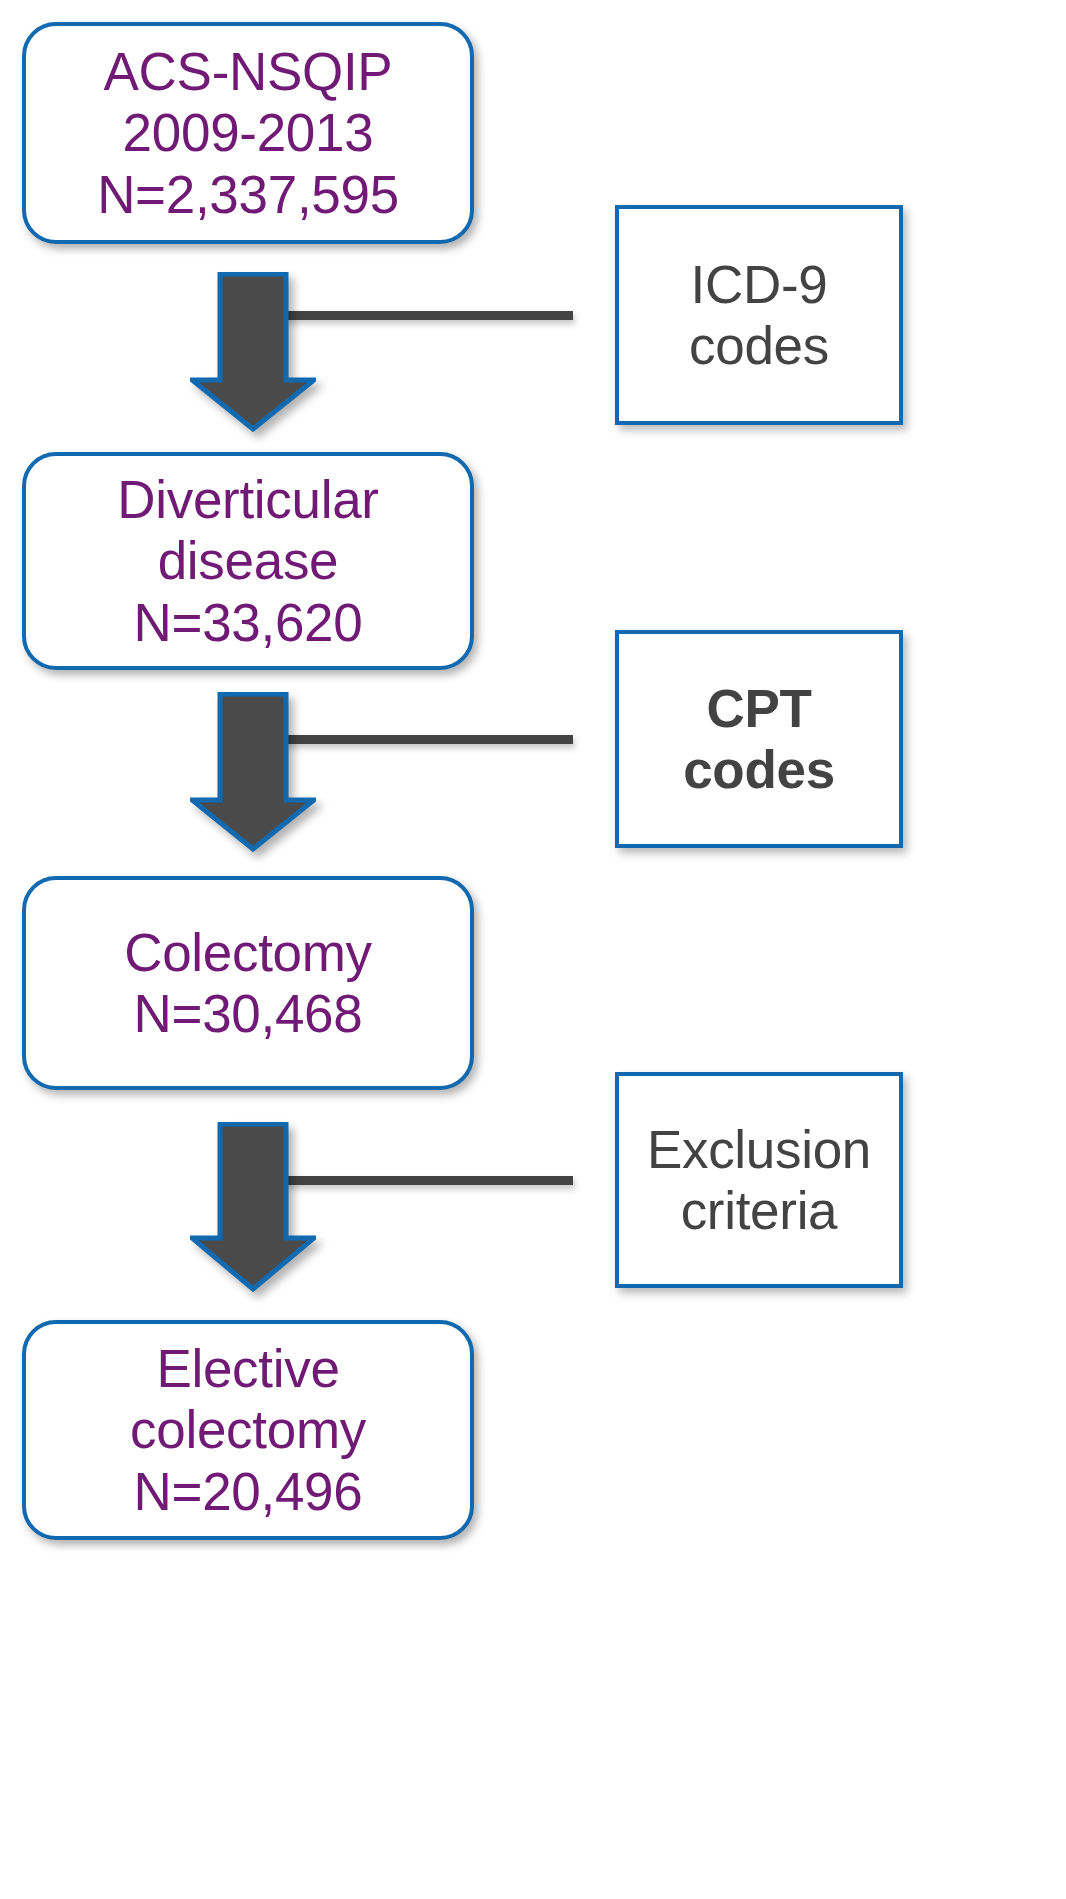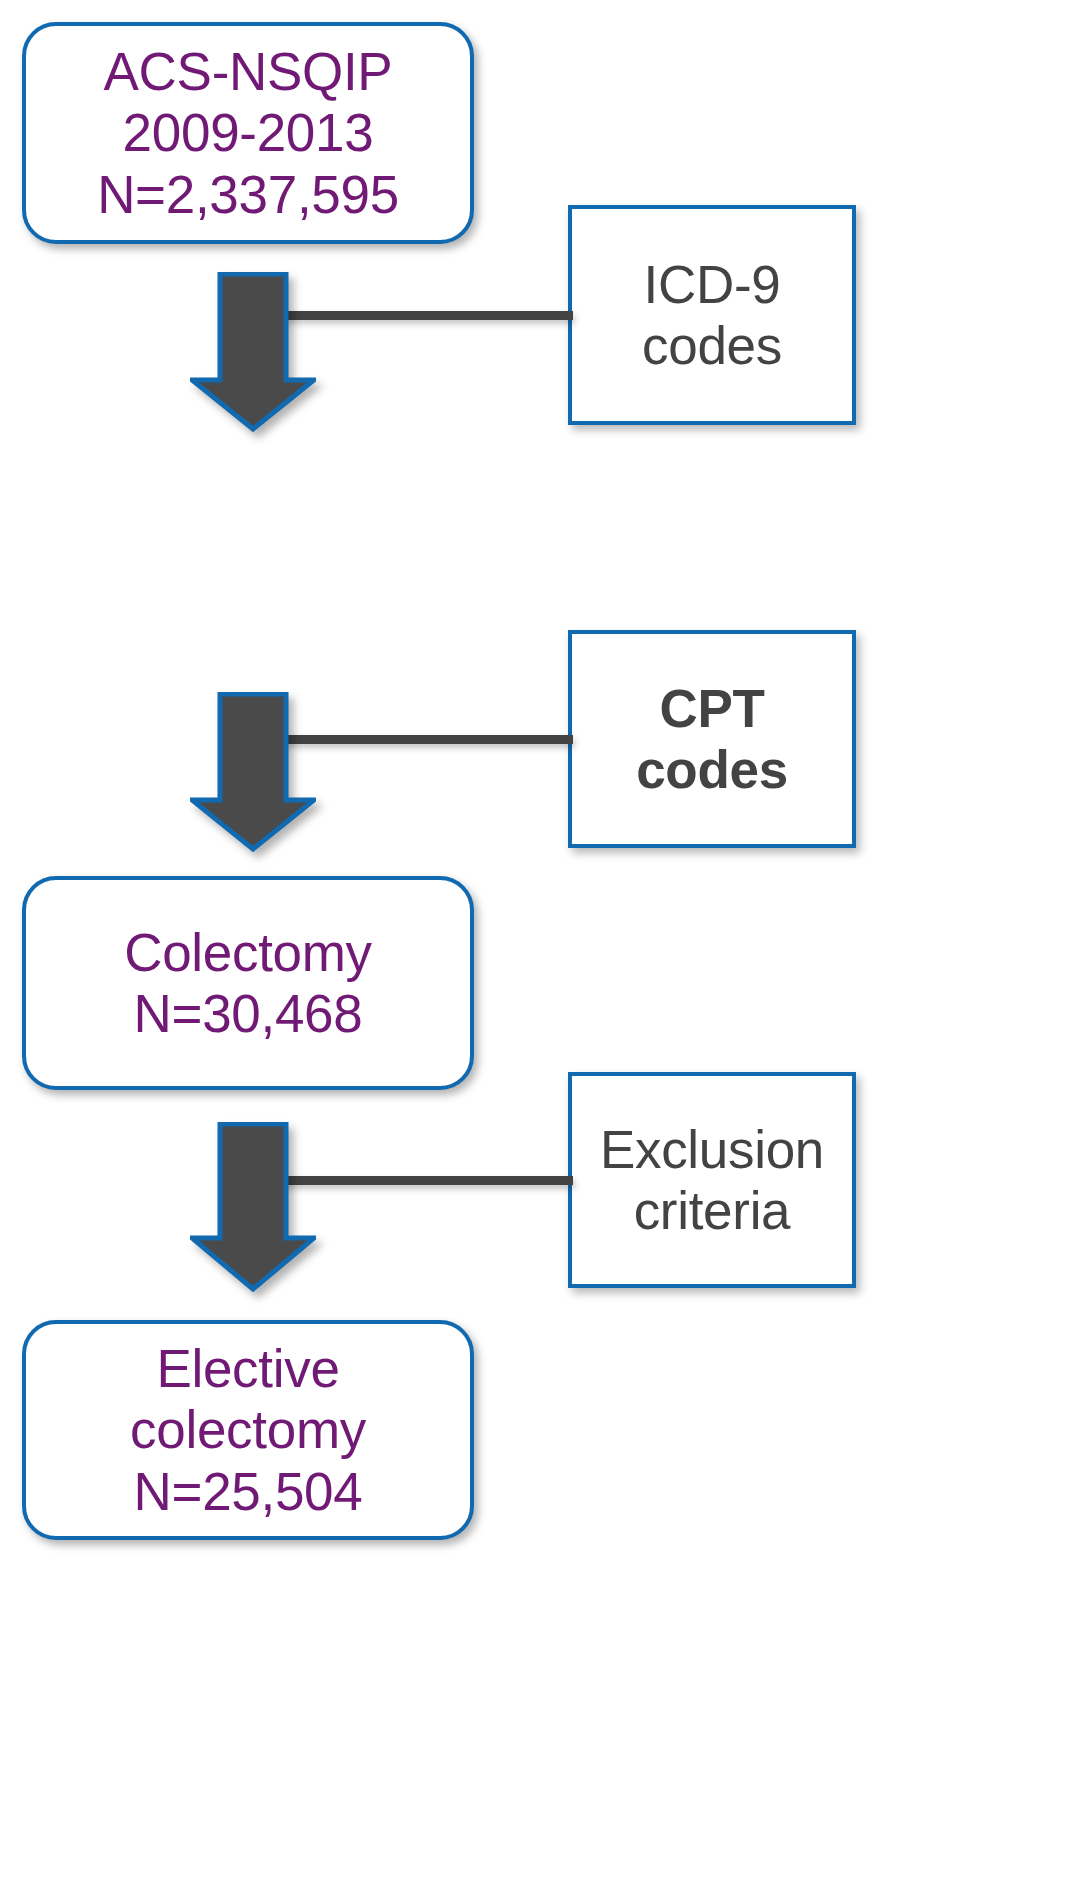--- a/index.html
+++ b/index.html
@@ -43,20 +43,21 @@
   .side-box {
     position: absolute;
     box-sizing: border-box;
     background: #ffffff;
     border: 4px solid #1169B0;
     border-radius: 0;
     display: flex;
     align-items: center;
     justify-content: center;
     filter: drop-shadow(4px 5px 4px rgba(0,0,0,0.28));
+    margin-left: 47px;
   }
   .side-box .box-text {
     color: #434343;
     font-size: 53px;
     line-height: 1.16;
     text-align: center;
     white-space: pre-line;
     letter-spacing: -0.3px;
   }
 
@@ -92,20 +93,25 @@
   </div>
 
   <div class="connector" style="left:283px; top:311px; width:290px;"></div>
 
   <div class="arrow-wrap" style="left:190px; top:272px; width:126px; height:160px;">
     <svg width="126" height="160" viewBox="0 0 126 160" xmlns="http://www.w3.org/2000/svg">
       <polygon points="30,2 96,2 96,108 124,108 63,157 2,108 30,108" fill="#4A4A4A" stroke="#1169B0" stroke-width="5" stroke-linejoin="miter"></polygon>
     </svg>
   </div>
 
+  <div class="main-box" style="left:22px; top:452px; width:452px; height:218px;">
+    <div class="box-text">Diverticular
+disease
+N=33,620</div>
+  </div>
 
   <div class="side-box" style="left:568px; top:630px; width:288px; height:218px;font-weight:bold;">
     <div class="box-text">CPT
 codes</div>
   </div>
 
   <div class="connector" style="left:283px; top:735px; width:290px;"></div>
 
   <div class="arrow-wrap" style="left:190px; top:692px; width:126px; height:160px;">
     <svg width="126" height="160" viewBox="0 0 126 160" xmlns="http://www.w3.org/2000/svg">
@@ -127,16 +133,16 @@
 
   <div class="arrow-wrap" style="left:190px; top:1122px; width:126px; height:170px;">
     <svg width="126" height="170" viewBox="0 0 126 170" xmlns="http://www.w3.org/2000/svg">
       <polygon points="30,2 96,2 96,116 124,116 63,167 2,116 30,116" fill="#4A4A4A" stroke="#1169B0" stroke-width="5" stroke-linejoin="miter"></polygon>
     </svg>
   </div>
 
   <div class="main-box" style="left:22px; top:1320px; width:452px; height:220px;">
     <div class="box-text">Elective
 colectomy
-N=25,504</div>
+N=20,496</div>
   </div>
 
 </div>
 
 </body></html>

